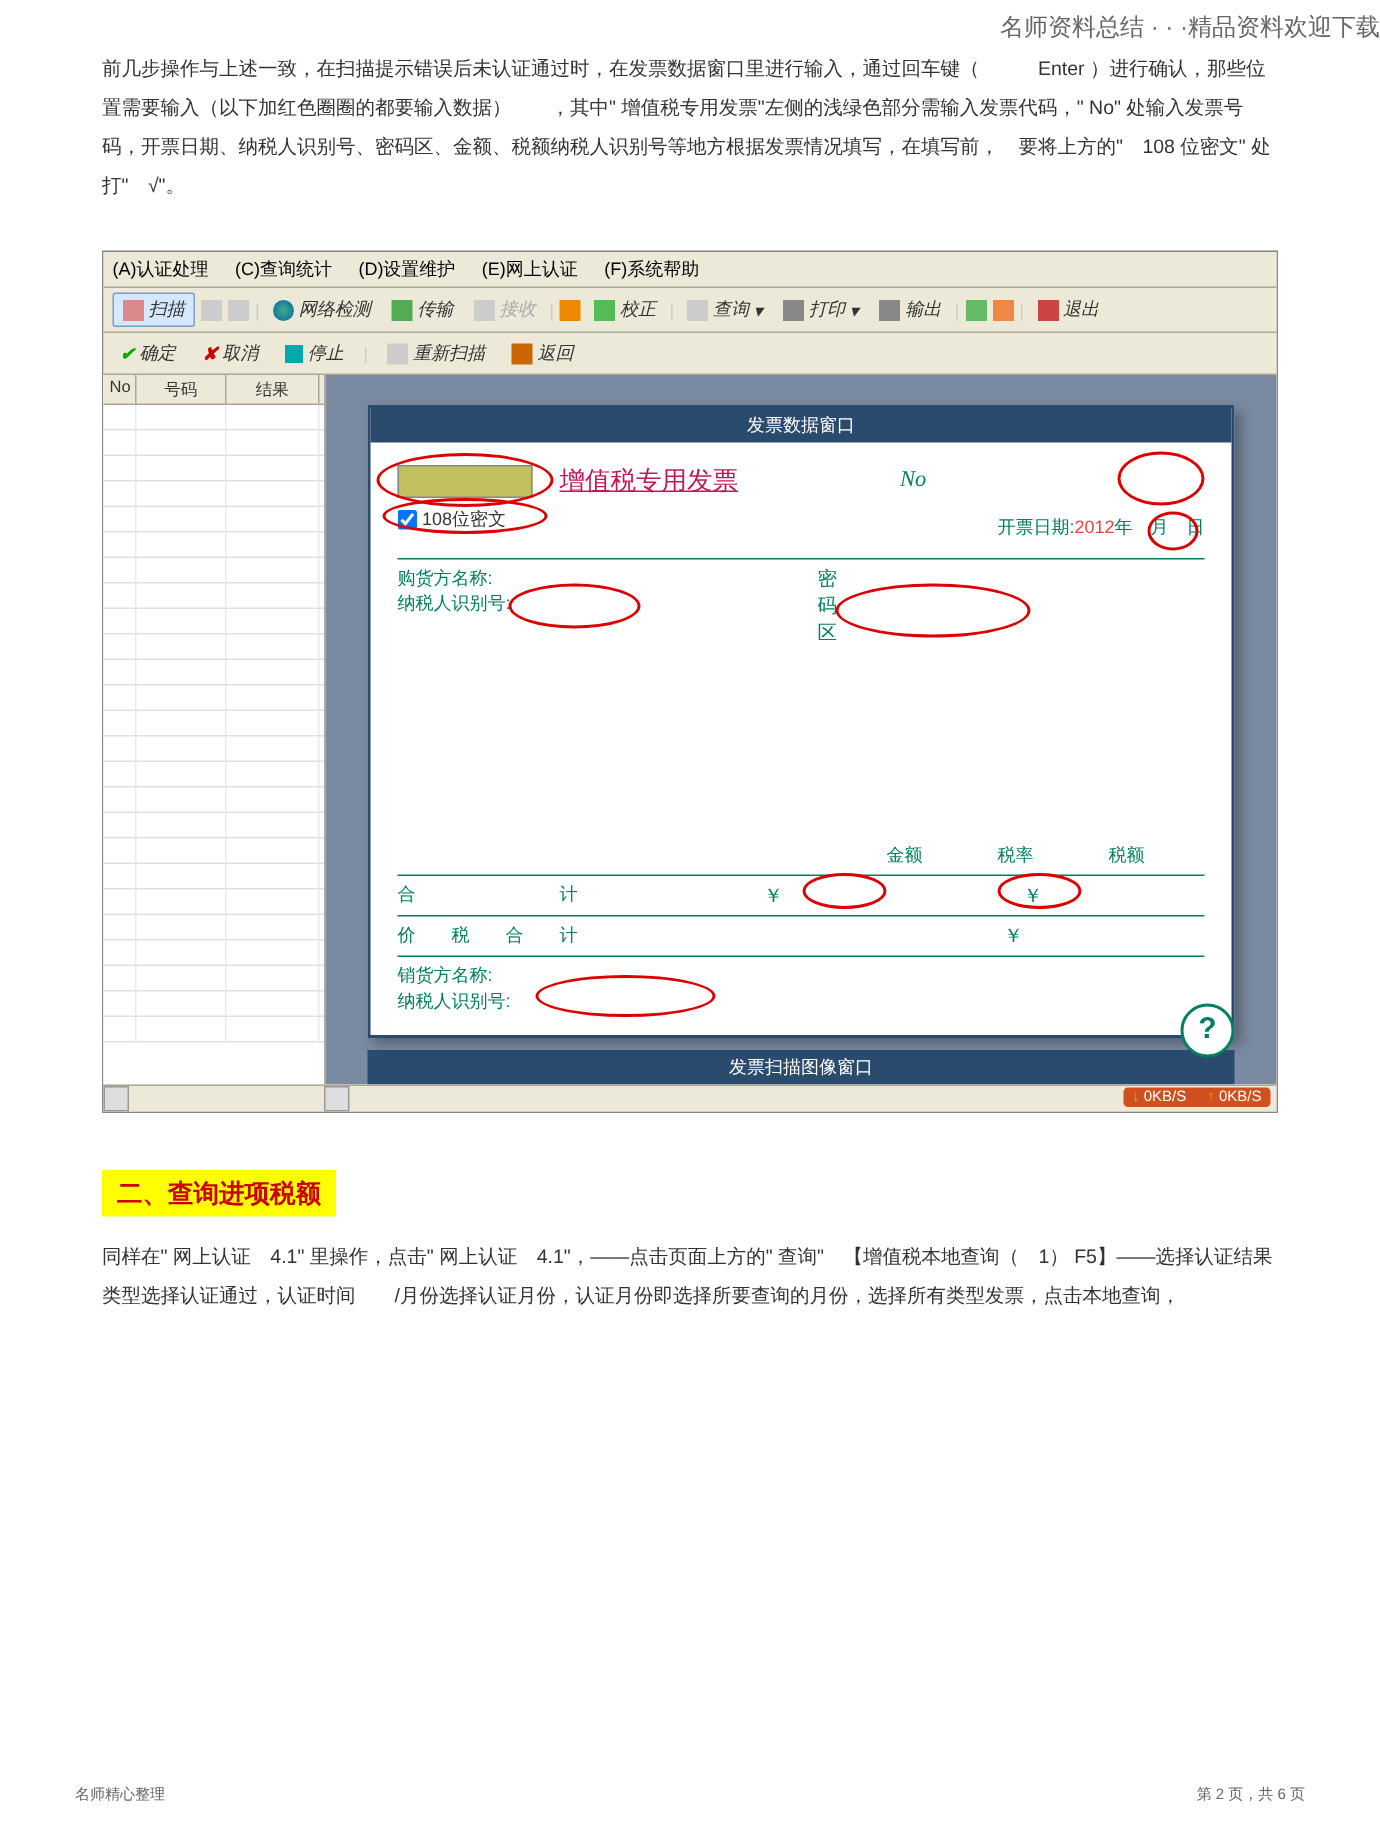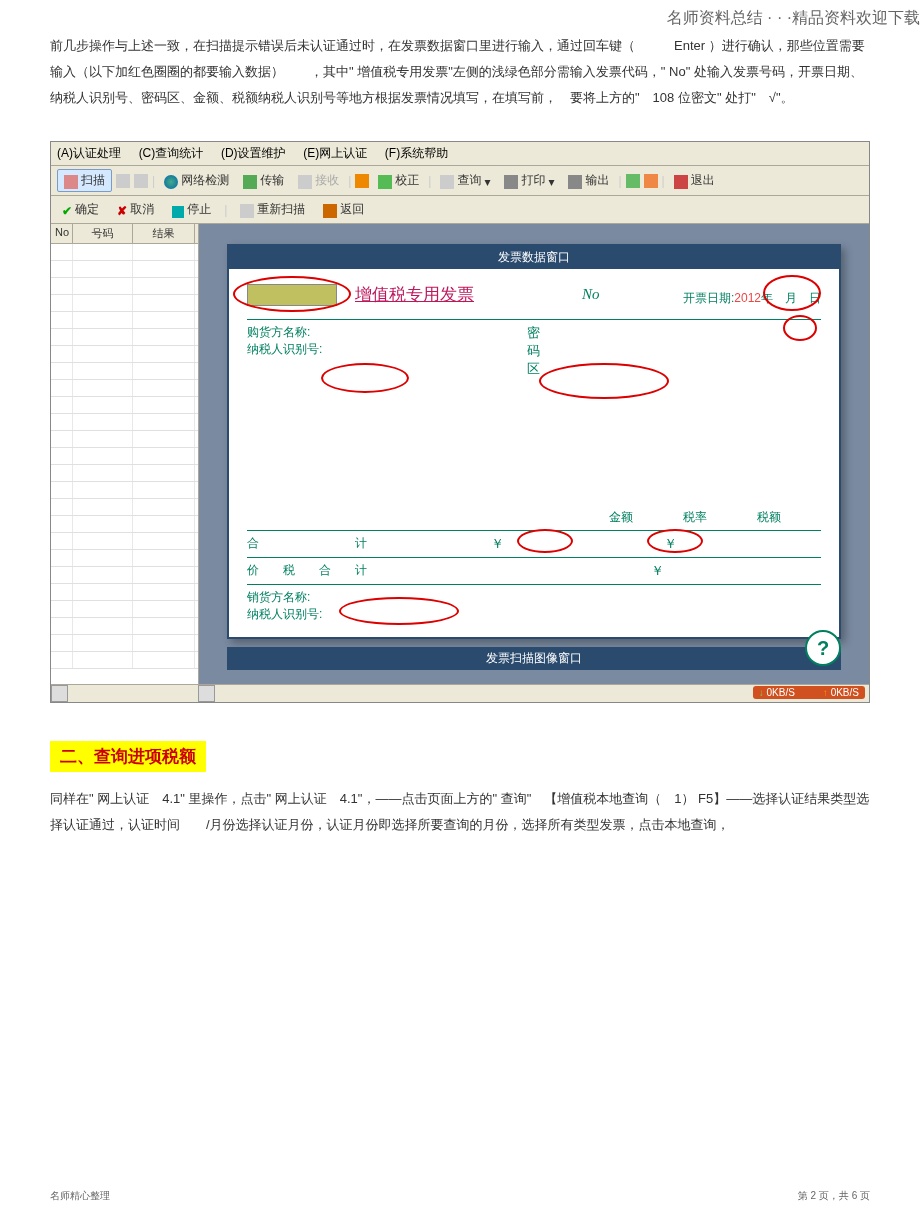--- a/index.html
+++ b/index.html
@@ -1,35 +1,35 @@
 <!DOCTYPE html>
 <html><head>
   <meta charset="utf-8">
   <style>
     * { margin: 0; padding: 0; box-sizing: border-box; }
     body { font-family: "Microsoft YaHei", SimSun, sans-serif; font-size: 13px; color: #333; background: #fff; width: 920px; }
     .page-header { text-align: right; font-size: 16px; color: #666; padding: 8px 0 4px; }
-    .content { padding: 0 50px; }
+    .content { padding: 0 68px; }
     .para { line-height: 2; margin-bottom: 4px; }
     .section-title { background: #ffff00; color: #c00; font-weight: bold; font-size: 17px; display: inline-block; padding: 4px 10px; margin: 26px 0 14px; }
     
     .app-window { border: 1px solid #888; margin: 30px 0 12px; background: #ece9d8; position: relative; }
     .titlebar { background: linear-gradient(#3a6ea5, #1e4d8b); color: #fff; padding: 4px 8px; display: flex; align-items: center; gap: 6px; font-size: 12px; }
     .titlebar-icon { width: 14px; height: 14px; background: #333; border-radius: 2px; }
     .win-btns { margin-left: auto; display: flex; gap: 2px; }
     .win-btn { width: 20px; height: 18px; display: flex; align-items: center; justify-content: center; font-size: 11px; font-weight: bold; color: #fff; border-radius: 2px; }
     .win-min { background: #2b5797; }
     .win-max { background: #2b5797; }
     .win-close { background: #c75050; }
     
     .menubar { background: #ece9d8; padding: 3px 6px; border-bottom: 1px solid #aca899; }
     .menubar span { margin-right: 14px; font-size: 12px; color: #000; }
     
     .toolbar { background: #ece9d8; padding: 3px 6px; border-bottom: 1px solid #aca899; display: flex; align-items: center; gap: 4px; font-size: 12px; }
-    .tb-btn { padding: 2px 5px; display: inline-flex; align-items: flex-end; gap: 3px; }
+    .tb-btn { padding: 2px 5px; display: inline-flex; align-items: center; gap: 3px; font-style: italic; }
     .tb-icon { width: 14px; height: 14px; display: inline-block; }
     .scan-btn { background: #d4e8ff; border: 1px solid #7a9cc6; border-radius: 2px; padding: 2px 6px; }
     
     .toolbar2 { background: #ece9d8; padding: 3px 6px; border-bottom: 1px solid #aca899; display: flex; align-items: center; gap: 8px; font-size: 12px; }
     .green-check { color: #0a0; font-weight: bold; }
     .red-x { color: #c00; font-weight: bold; }
     .stop-icon { width: 12px; height: 12px; background: #0aa; display: inline-block; }
     
     .main-area { display: flex; background: #fff; min-height: 460px; }
     .left-panel { width: 148px; border-right: 1px solid #aca899; background: #fff; }
@@ -65,21 +65,21 @@
     .total-row .teal-label { letter-spacing: 24px; }
     .yen { color: #008060; margin: 0 60px 0 100px; }
     
     .bottom-title { background: #2a4a6e; color: #fff; text-align: center; padding: 3px; font-size: 12px; margin-top: 8px; }
     .tooltip-box { position: absolute; right: 28px; bottom: 18px; display: flex; align-items: center; gap: 8px; }
     .tip-icon { width: 36px; height: 36px; background: #fff; border: 2px solid #008060; border-radius: 50%; display: flex; align-items: center; justify-content: center; color: #008060; font-weight: bold; font-size: 20px; }
     .tip-text { background: #ffffc0; border: 1px solid #c0c060; padding: 4px 8px; font-size: 12px; line-height: 1.4; }
     
     .bottom-scrollbar { background: #ece9d8; height: 18px; border-top: 1px solid #aca899; display: flex; position: relative; }
     .scroll-btn { width: 17px; height: 17px; background: #ddd; border: 1px solid #999; display: inline-block; }
-    .speed-badge { position: absolute; right: 4px; top: 1px; background: #d05020; color: #fff; font-size: 10px; padding: 1px 6px; border-radius: 3px; display: flex; gap: 28px; }
+    .speed-badge { position: absolute; right: 4px; top: 1px; background: #d05020; color: #fff; font-size: 10px; padding: 1px 6px; border-radius: 3px; display: flex; gap: 14px; }
     .arrow-dn { color: #8bc34a; }
     .arrow-up { color: #ff9800; }
     
     .page-footer { display: flex; justify-content: space-between; padding: 10px 50px; font-size: 10px; color: #666; position: absolute; bottom: 8px; width: 920px; }
     .page-wrap { position: relative; min-height: 1221px; }
   </style>
 </head>
 <body>
 
 <div class="page-wrap">
@@ -313,20 +313,25 @@
           <div class="inv-titlebar">发票数据窗口</div>
           <div class="inv-body">
             <div class="inv-top">
               <div style="position:relative;">
                 <div class="code-box"></div>
                 <div class="red-circle" style="left:-14px;top:-8px;width:118px;height:36px;"></div>
               </div>
               <span class="inv-title-link">增值税专用发票</span>
               <span class="no-label">No</span>
               <div class="red-circle" style="right:18px;top:6px;width:58px;height:36px;"></div>
+            </div>
+            <div class="checkbox-row" style="position:relative;">
+              <input type="checkbox" checked="" style="vertical-align: middle;">
+              <span>108位密文</span>
+              <div class="red-circle" style="left:-10px;top:-6px;width:110px;height:24px;"></div>
             </div>
             <div class="date-row">
               <span>开票日期:</span><span class="black">2012</span><span>年</span>　<span>月</span>　<span>日</span>
             </div>
             <div class="red-circle" style="right:22px;top:46px;width:34px;height:26px;"></div>
             <div class="hr-line"></div>
             <div class="buyer-row">
               <div class="buyer-left">
                 <div class="teal-label">购货方名称:</div>
                 <div class="teal-label">纳税人识别号:</div>

